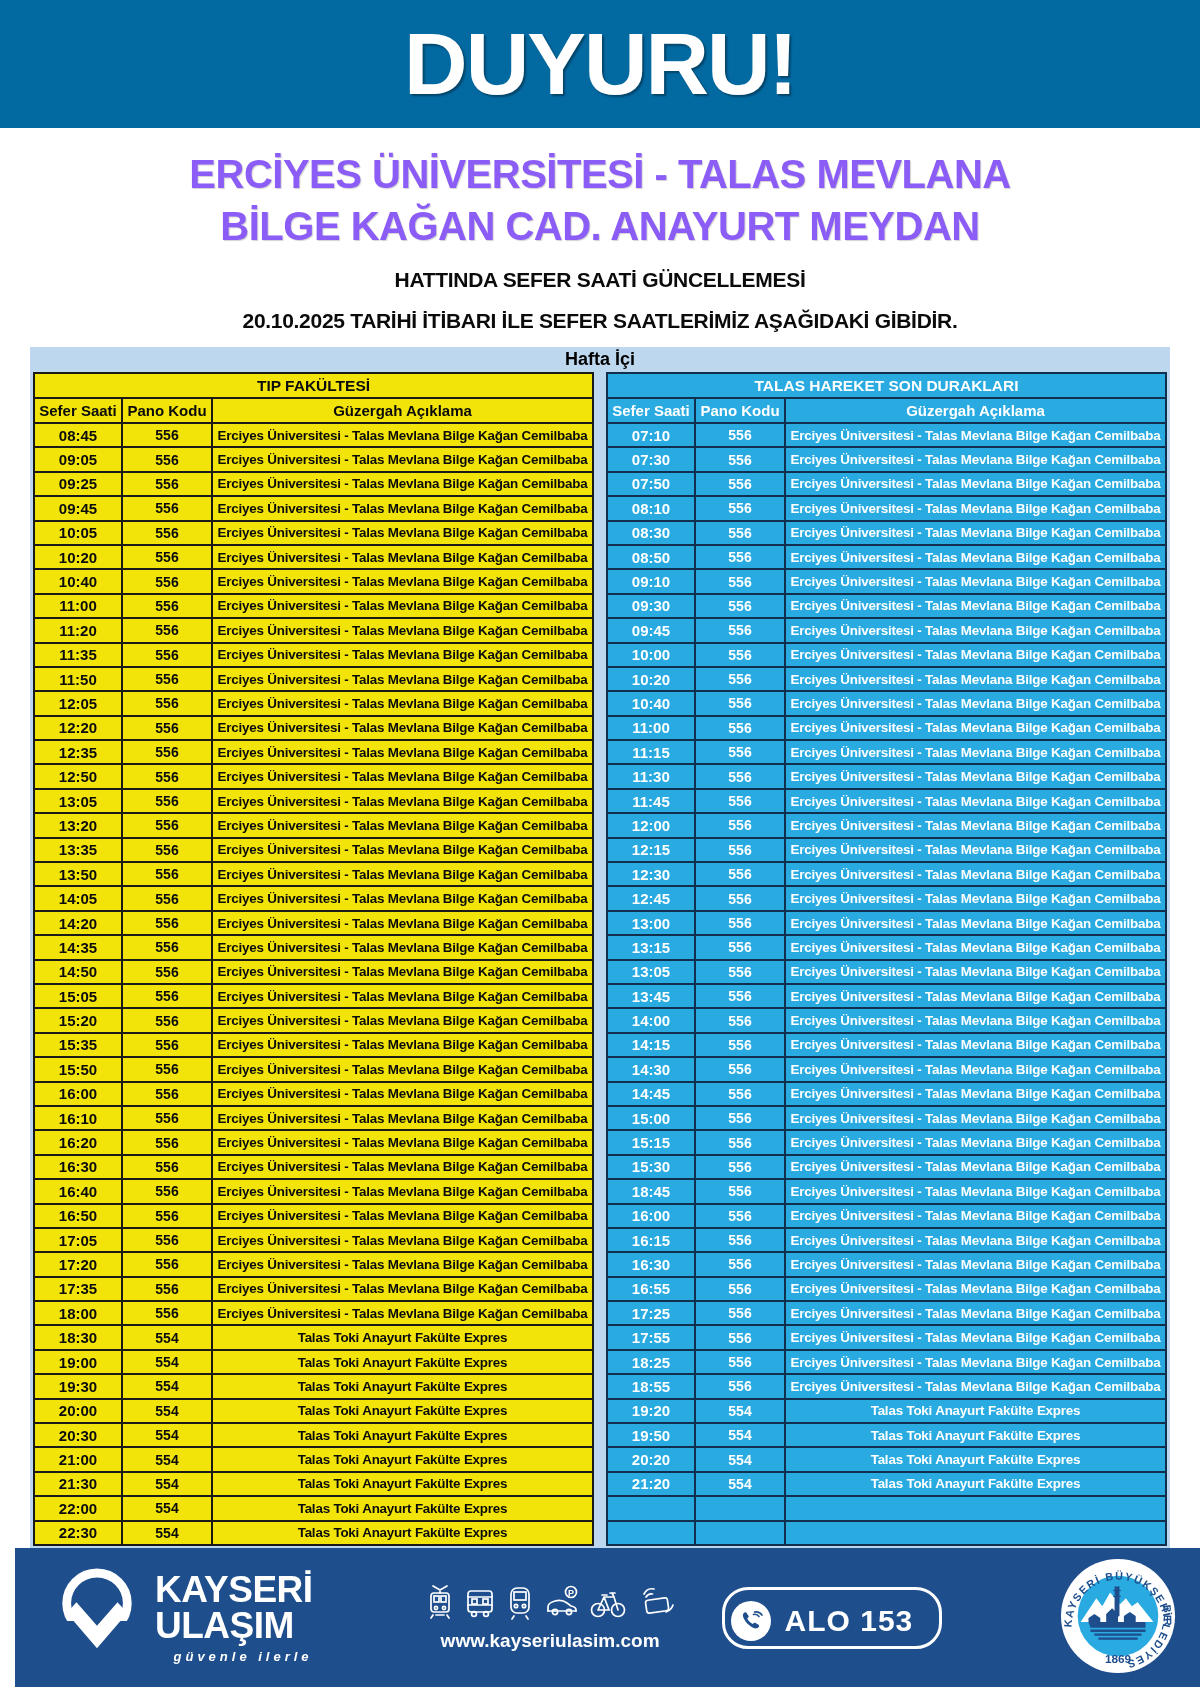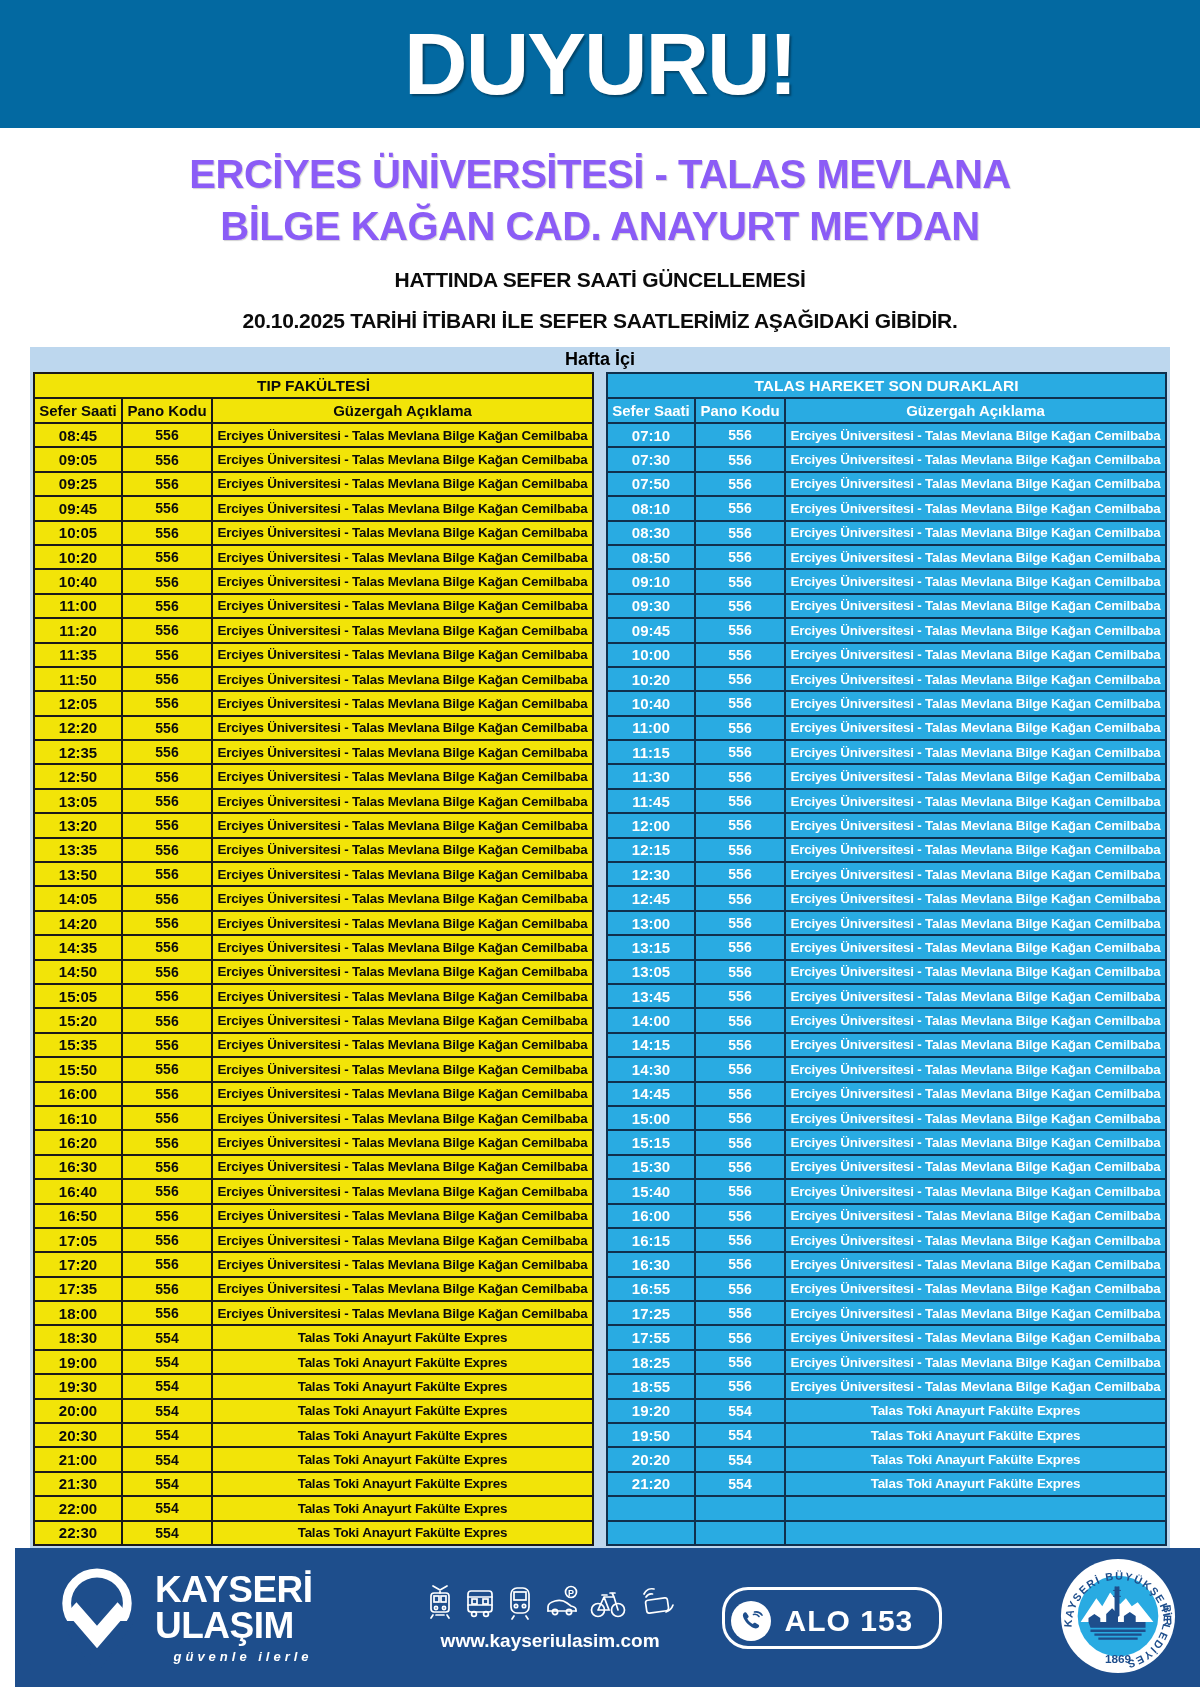--- a/index.html
+++ b/index.html
@@ -497,21 +497,21 @@
             <td class="c0">15:15</td>
             <td class="c1">556</td>
             <td class="c2">Erciyes Üniversitesi - Talas Mevlana Bilge Kağan Cemilbaba</td>
           </tr>
           <tr>
             <td class="c0">15:30</td>
             <td class="c1">556</td>
             <td class="c2">Erciyes Üniversitesi - Talas Mevlana Bilge Kağan Cemilbaba</td>
           </tr>
           <tr>
-            <td class="c0">15:40</td>
+            <td class="c0">18:45</td>
             <td class="c1">556</td>
             <td class="c2">Erciyes Üniversitesi - Talas Mevlana Bilge Kağan Cemilbaba</td>
           </tr>
           <tr>
             <td class="c0">16:00</td>
             <td class="c1">556</td>
             <td class="c2">Erciyes Üniversitesi - Talas Mevlana Bilge Kağan Cemilbaba</td>
           </tr>
           <tr>
             <td class="c0">16:15</td>

